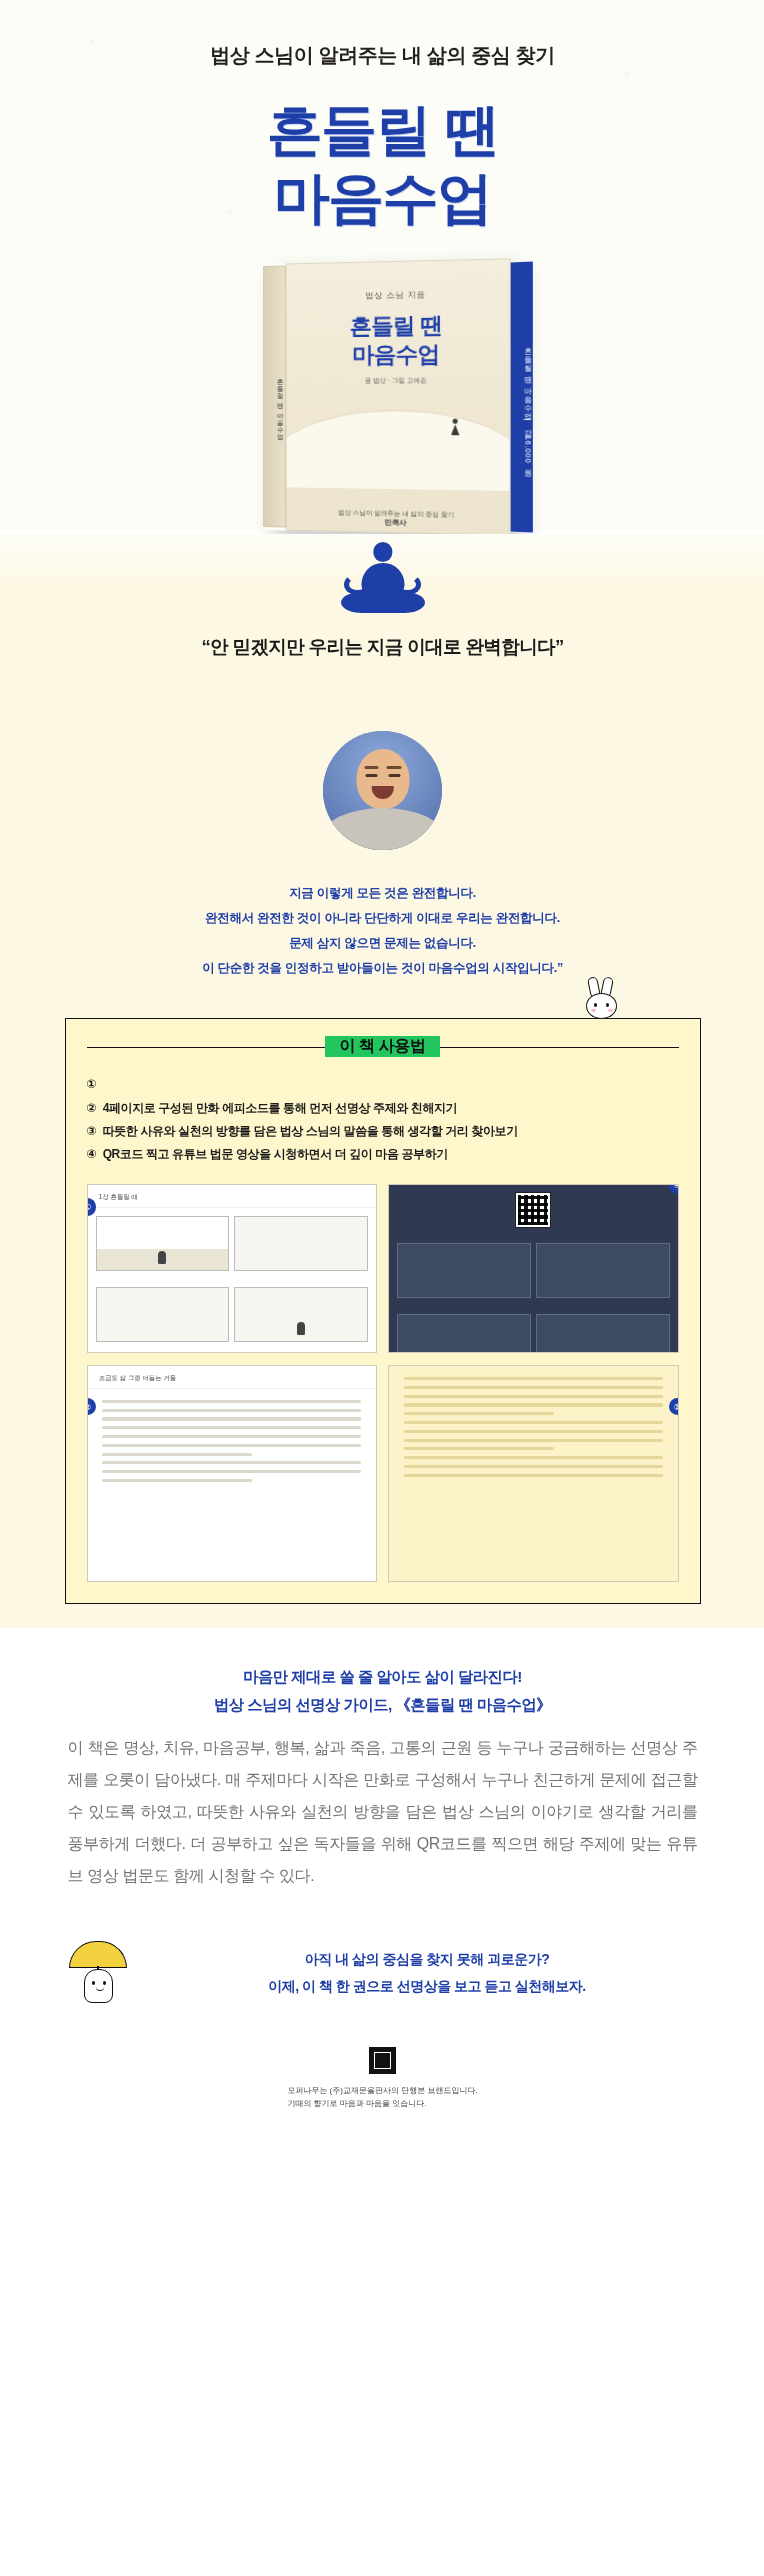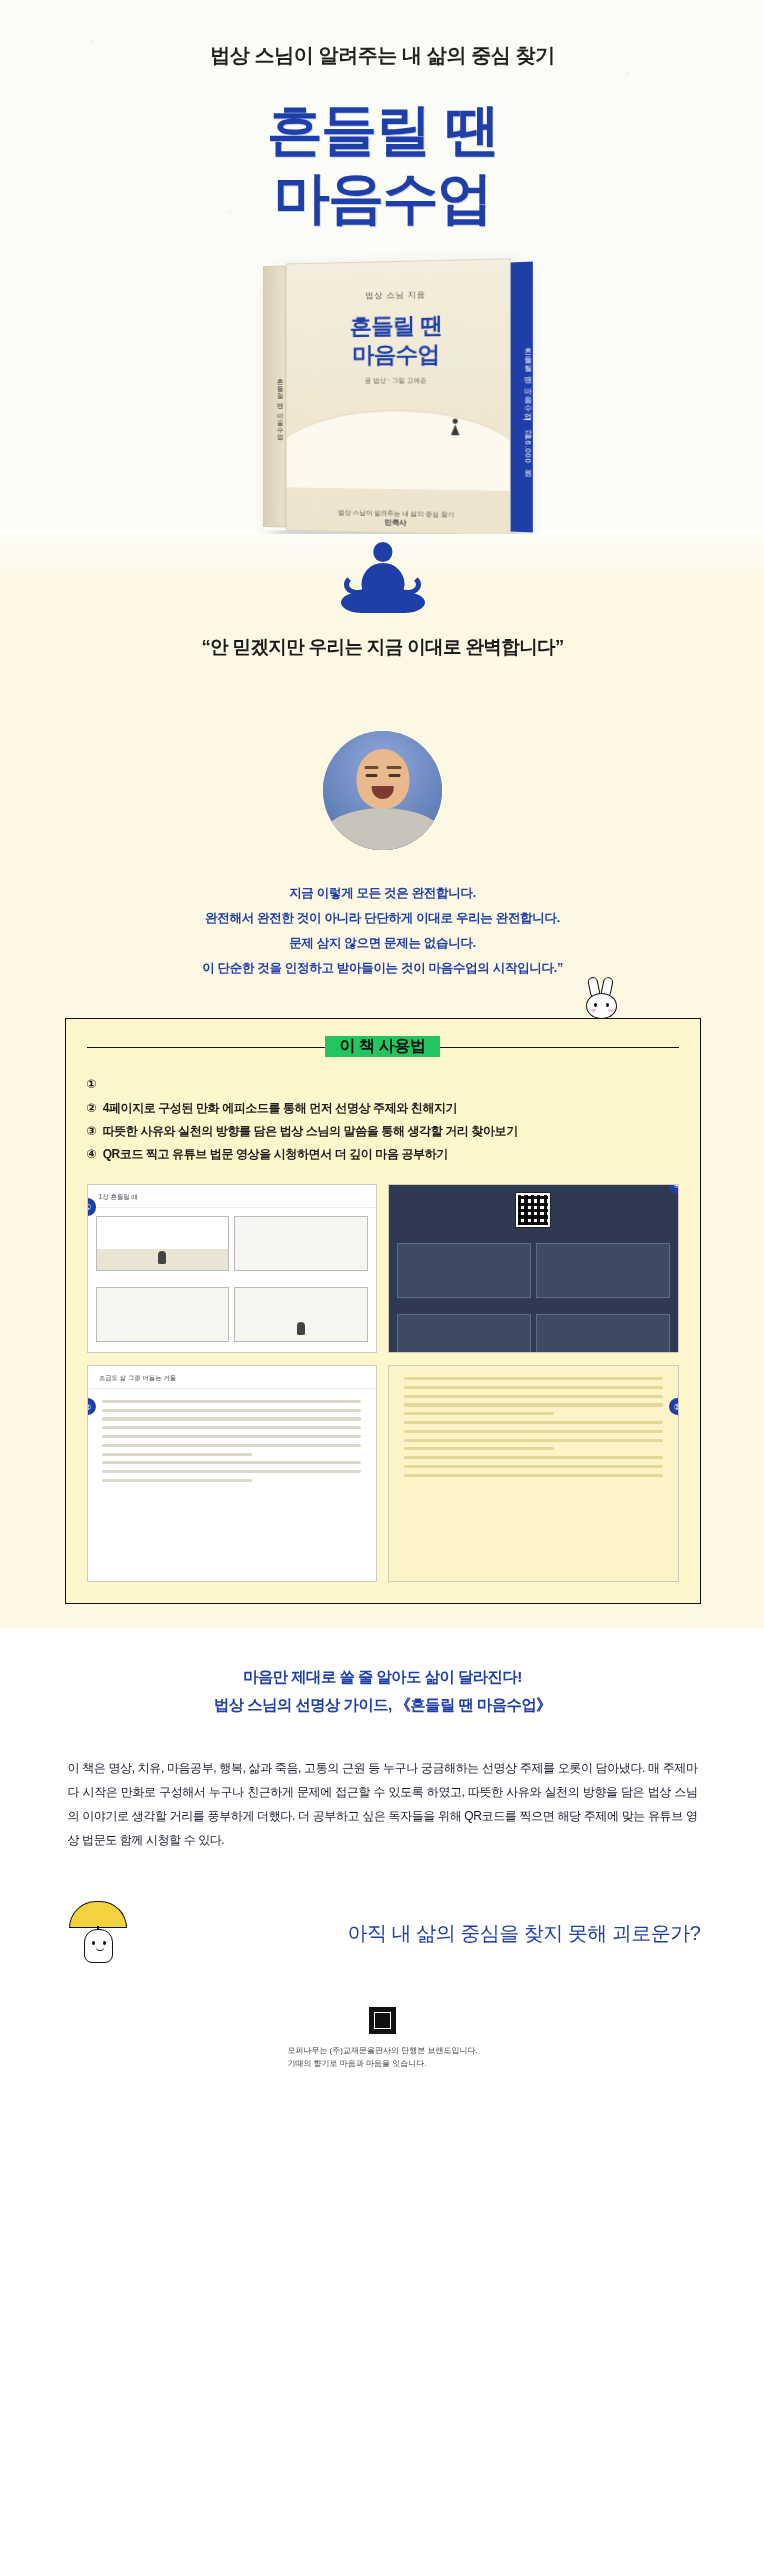--- a/index.html
+++ b/index.html
@@ -425,26 +425,26 @@
   }
   .closing-lead {
     color: #1f3fa8;
     font-size: 15.3px;
     font-weight: 800;
     line-height: 1.85;
     letter-spacing: -0.5px;
   }
   .closing-body {
     width: 630px;
-    margin: 37px auto 0;
+    margin: 13px auto 0;
     text-align: justify;
-    font-size: 12px;
+    font-size: 16px;
     line-height: 2.0;
     letter-spacing: -0.4px;
-    color: #0f172a;
+    color: #737373;
   }
 
   
   .cta {
     background: #fff;
     padding: 34px 0 14.5px;
     position: relative;
   }
   .cta-inner {
     width: 636px; margin: 0 auto;
@@ -474,24 +474,24 @@
   .umb-eye-l, .umb-eye-r {
     position: absolute; top: 47px; width: 3.2px; height: 4px; background: #111; border-radius: 50%;
   }
   .umb-eye-l { left: 27px; } .umb-eye-r { left: 38px; }
   .umb-smile {
     position: absolute; left: 31px; top: 53px;
     width: 8px; height: 4px; border-bottom: 1.6px solid #111; border-radius: 0 0 6.4px 6.4px;
   }
   .cta-text {
     flex: 1;
-    text-align: right;
+    text-align: center;
     color: #1f3fa8;
-    font-size: 20px;
-    font-weight: 400;
+    font-size: 14px;
+    font-weight: 700;
     line-height: 1.9;
     letter-spacing: -0.5px;
   }
 
   
   .footer {
     padding: 21px 64px 27px;
     display: flex;
     justify-content: flex-end;
     align-items: center;
@@ -699,20 +699,21 @@
       <div class="umbrella">
         <div class="umb-canopy"></div>
         <div class="umb-stick"></div>
         <div class="umb-body"></div>
         <div class="umb-eye-l"></div>
         <div class="umb-eye-r"></div>
         <div class="umb-smile"></div>
       </div>
       <div class="cta-text">
         <div>아직 내 삶의 중심을 찾지 못해 괴로운가?</div>
+        <div>이제, 이 책 한 권으로 선명상을 보고 듣고 실천해보자.</div>
       </div>
     </div>
   </section>
 
   <footer class="footer">
     <div class="footer-logo"></div>
     <div class="footer-text">
       <div>모퍼나무는 (주)교재문율판사의 단행본 브랜드입니다.</div>
       <div>기때의 향기로 마음과 마음을 잇습니다.</div>
     </div>

